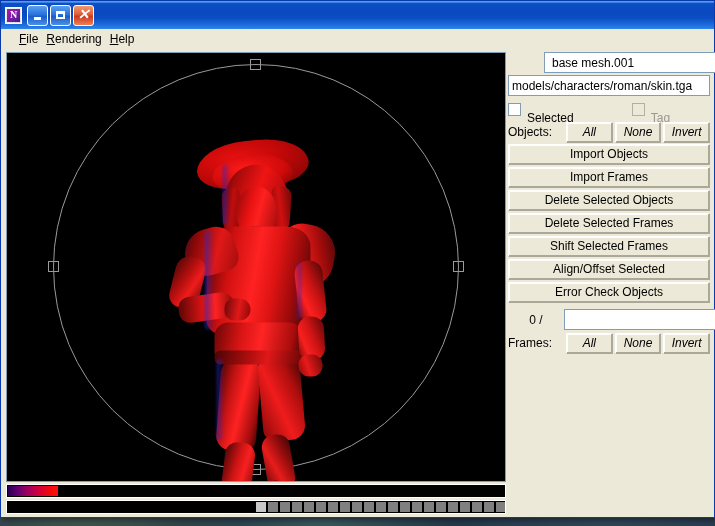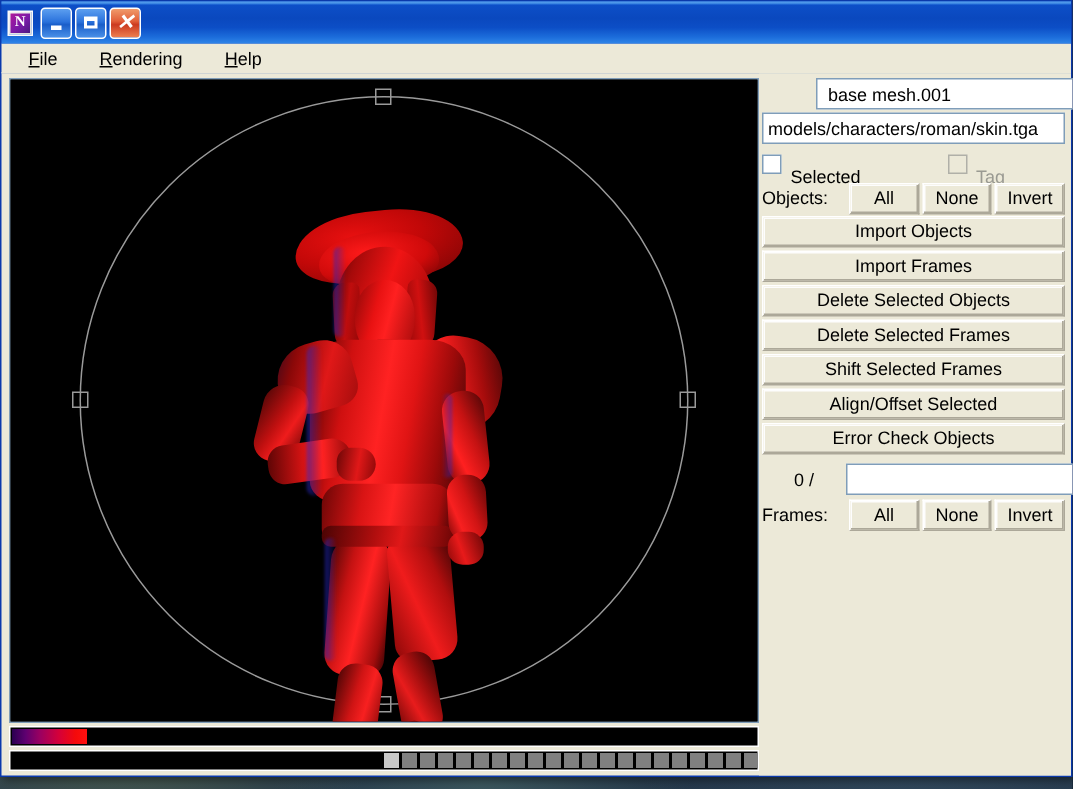--- a/index.html
+++ b/index.html
@@ -107,21 +107,20 @@
     line-height: 14px; font-family: "Liberation Sans", sans-serif;
     transform: translateY(-1px);
   }
 
   
   #menubar {
     height: 20px;
     background: #ece9d8;
     display: flex; align-items: center;
     padding-left: 14px;
-    gap: 20px;
     flex: 0 0 auto;
     border-bottom: 1px solid #ece9d8;
   }
   .menu-item {
     font-size: 12px; color: #000;
     padding: 1px 4px;
     cursor: default;
     white-space: nowrap;
   }
   .menu-item u { text-decoration: underline; }
@@ -423,21 +422,21 @@
     border-top-color: #ffffff;
     border-left-color: #ffffff;
     height: 21px;
     line-height: 19px;
     text-align: center;
     cursor: default;
     box-shadow: inset -1px -1px 0 #aca899, inset 1px 1px 0 #fdfdfd;
     white-space: nowrap;
     padding: 0 2px;
   }
-  .tri-row .btn { flex: 1 1 0; margin-left: 2px; }
+  .tri-row .btn { flex: 1 1 0; margin-left: 2px; font-style: italic; }
   .btn.wide { width: 100%; display: block; margin-bottom: 2px; }
 
   .frames-input-row {
     display: flex; align-items: center;
     height: 23px;
     margin-top: 3px; margin-bottom: 1px;
   }
   .frames-count {
     width: 56px; flex: 0 0 auto;
     text-align: center;

